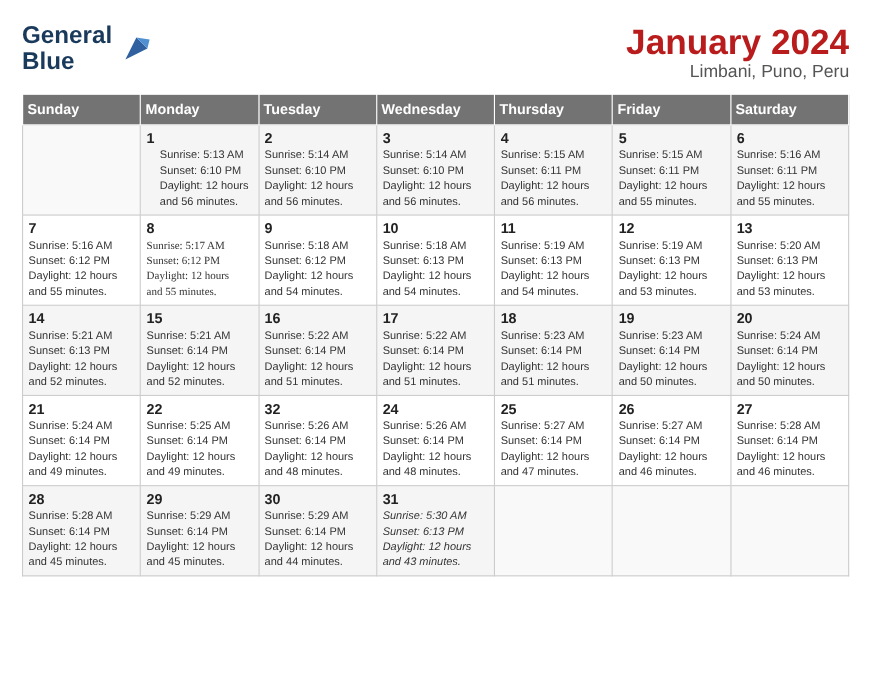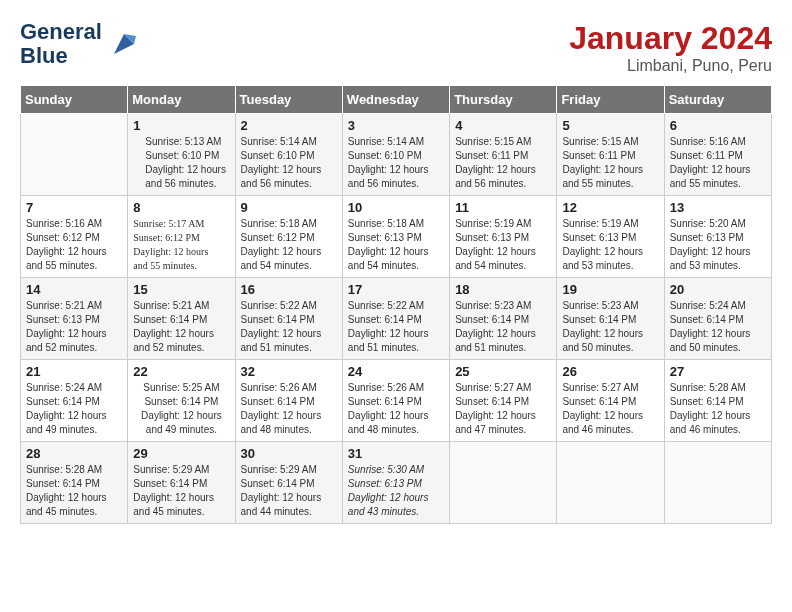--- a/index.html
+++ b/index.html
@@ -268,21 +268,21 @@
       <tr>
         <td>
           <span class="day-num">21</span>
           <div class="day-info" style="white-space: pre-line;">Sunrise: 5:24 AM
 Sunset: 6:14 PM
 Daylight: 12 hours
 and 49 minutes.</div>
         </td>
         <td>
           <span class="day-num">22</span>
-          <div class="day-info" style="white-space: pre-line; text-align: center;">Sunrise: 5:25 AM
+          <div class="day-info" style="white-space: pre-line;">Sunrise: 5:25 AM
 Sunset: 6:14 PM
 Daylight: 12 hours
 and 49 minutes.</div>
         </td>
         <td>
           <span class="day-num">32</span>
           <div class="day-info" style="white-space: pre-line;">Sunrise: 5:26 AM
 Sunset: 6:14 PM
 Daylight: 12 hours
 and 48 minutes.</div>

